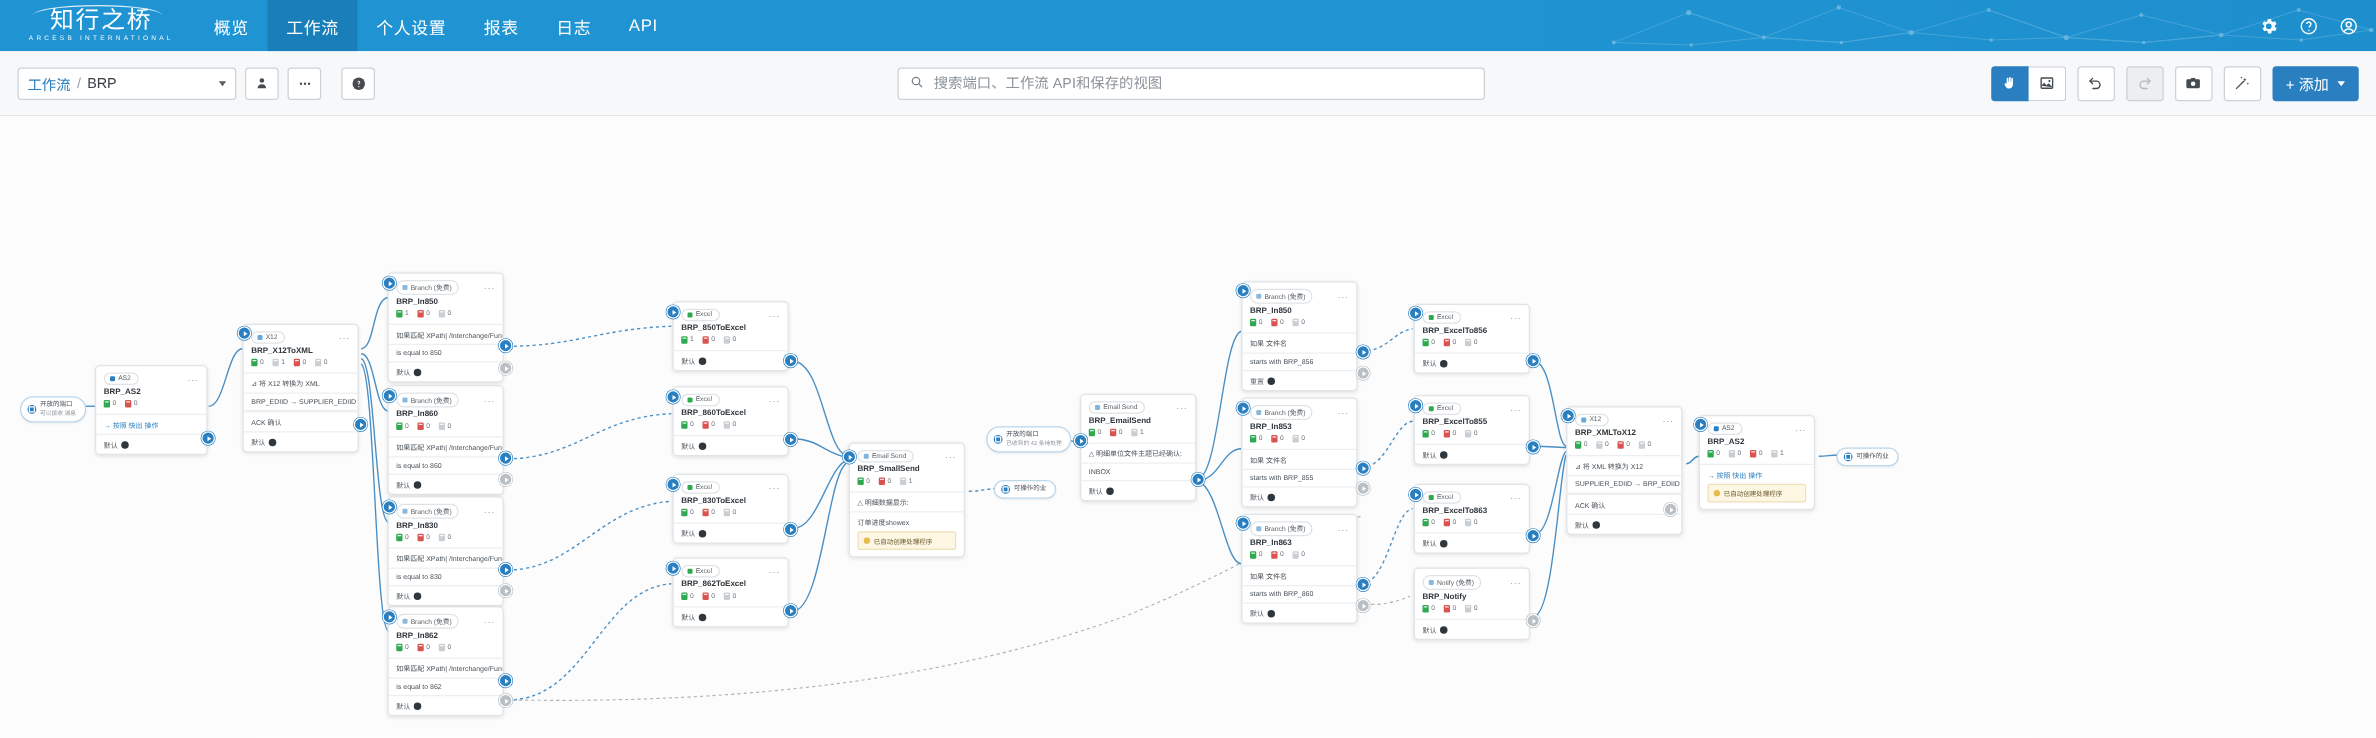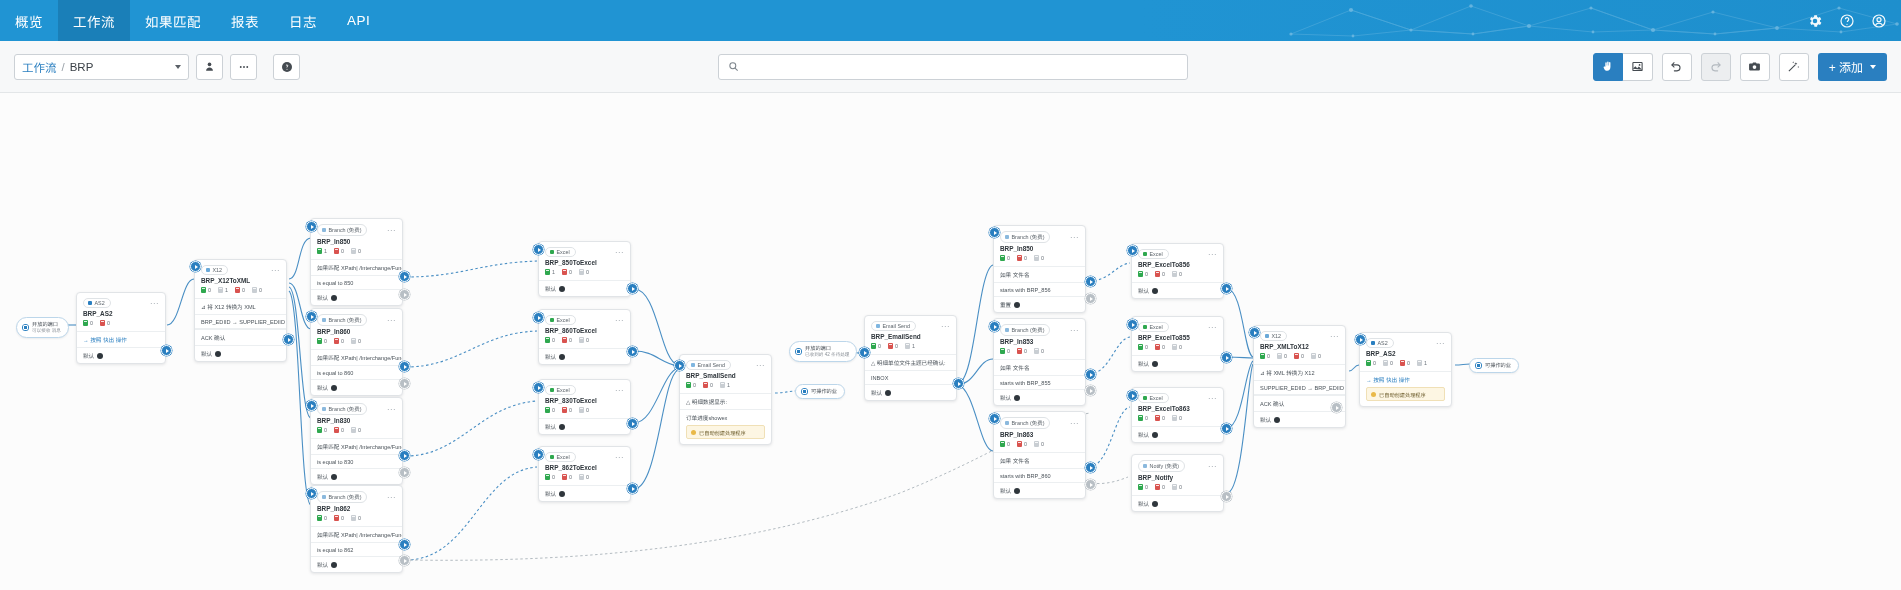--- a/index.html
+++ b/index.html
@@ -237,30 +237,35 @@
         <circle cx="578" cy="8" r="1.6"></circle>
       <circle cx="636" cy="24" r="1.8"></circle>
         <circle cx="92" cy="36" r="1.4"></circle>
       <circle cx="212" cy="34" r="1.4"></circle>
         <circle cx="332" cy="32" r="1.4"></circle>
       <circle cx="454" cy="34" r="1.4"></circle>
         <circle cx="580" cy="32" r="1.4"></circle>
     </g>
   </svg>
 
+  <div class="brand">
+    <div class="brand-arc"></div>
+    <div class="brand-cn">知行之桥</div>
+    <div class="brand-en">ARCESB INTERNATIONAL</div>
+  </div>
 
   <div class="nav-items">
     <div class="nav-item active" style="background:transparent">
       <span>概览</span>
     </div>
     <div class="nav-item active">
       <span>工作流</span>
     </div>
     <div class="nav-item">
-      <span>如果匹配</span>
+      <span>个人设置</span>
     </div>
     <div class="nav-item">
       <span>报表</span>
     </div>
     <div class="nav-item">
       <span>日志</span>
     </div>
     <div class="nav-item">
       <span>API</span>
     </div>
@@ -318,20 +323,21 @@
       </svg>
   </div>
 
   <div class="searchbox">
     <span>
       <svg width="11" height="11" viewBox="0 0 24 24" fill="none" stroke="#7b838a" stroke-width="2.2">
           <circle cx="10.5" cy="10.5" r="6.5"></circle>
           <path d="M15.4 15.4L21 21"></path>
         </svg>
     </span>
+    <input type="text" placeholder="搜索端口、工作流 API和保存的视图" style="">
   </div>
 
   <div class="tb-right">
     <div class="seg">
       <div class="sbtn on">
         <svg width="13" height="13" viewBox="0 0 24 24" fill="currentColor">
             <path d="M8 11V5.4a1.3 1.3 0 112.6 0V10h.8V4.2a1.3 1.3 0 112.6 0V10h.8V5.2a1.3 1.3 0 112.6 0V13c0 4-2.3 7-6 7-2.4 0-3.9-1.1-5.1-3L5 14.2c-.6-1 .1-2.2 1.3-2.2.6 0 1.1.3 1.4.8z"></path>
           </svg>
       </div>
       <div class="sbtn">

